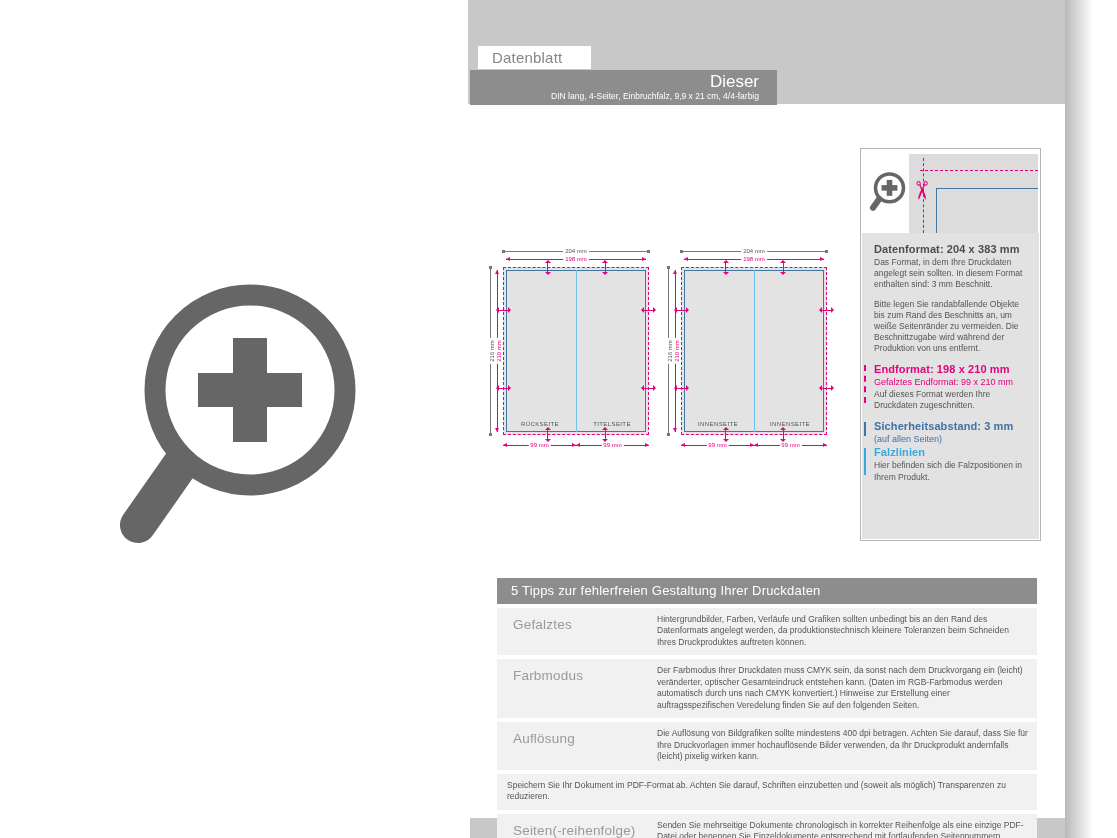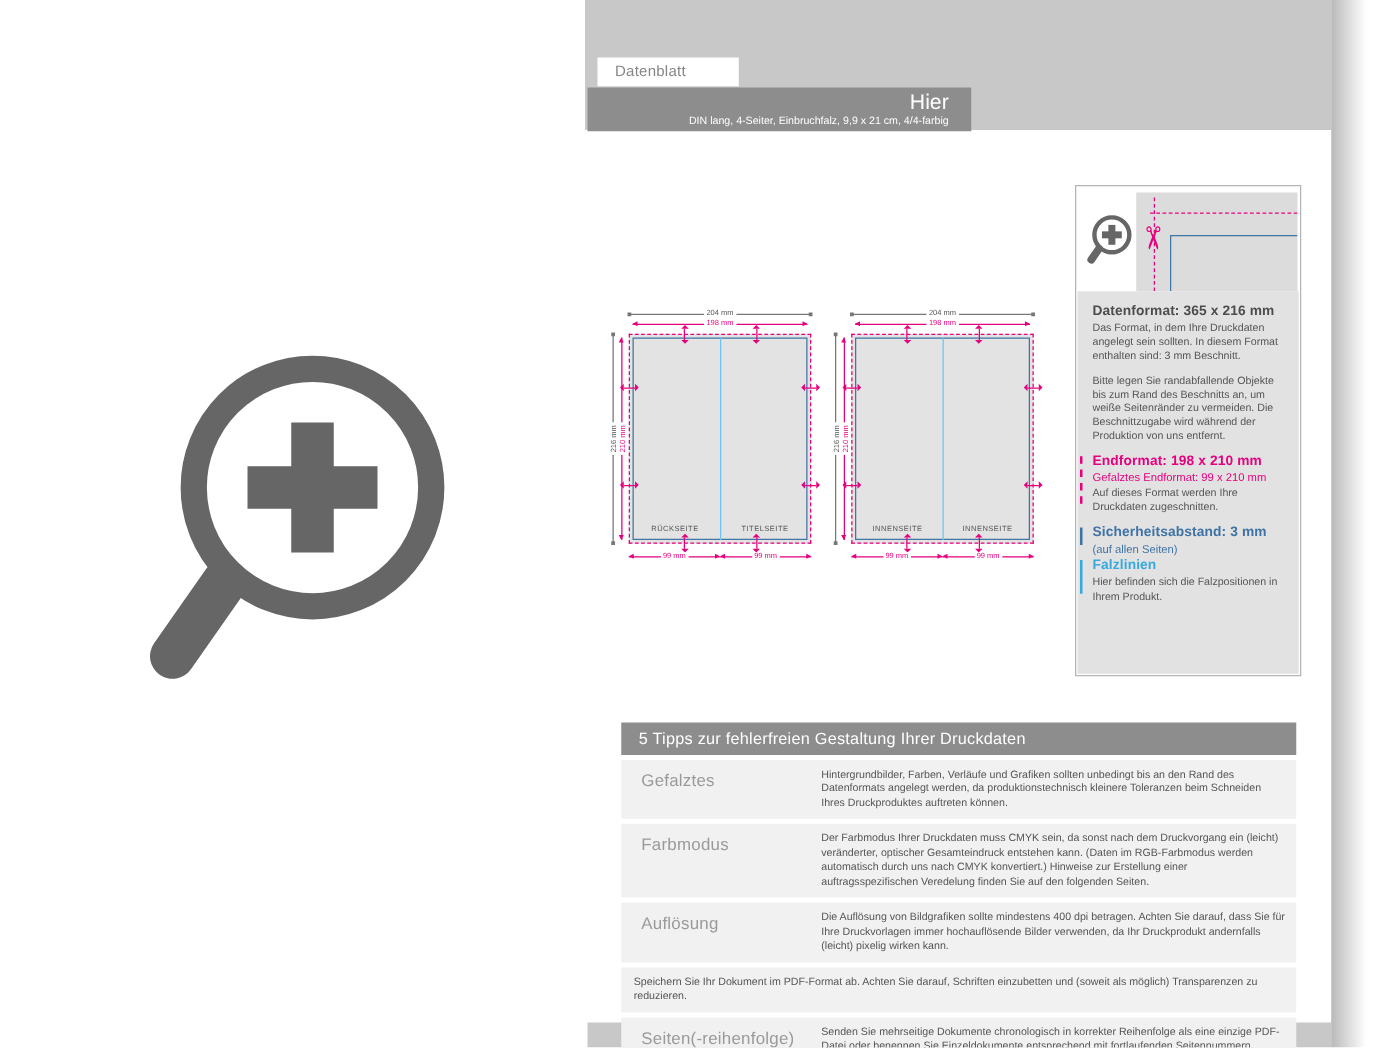--- a/index.html
+++ b/index.html
@@ -6,21 +6,21 @@
   html,body { width:1117px; height:838px; background:#fff; font-family:"Liberation Sans", sans-serif; position:relative; overflow:hidden; }
 
   
   .top-band    { position:absolute; left:468px; top:0; width:597px; height:104px; background:#c8c8c8; }
   .bottom-band { position:absolute; left:470px; top:818px; width:595px; height:20px; background:#c8c8c8; }
   .right-shadow{ position:absolute; left:1065px; top:0; width:28px; height:838px;
                  background:linear-gradient(to right,#b9b9b9,#ffffff); }
 
   
   .datenblatt-box { position:absolute; left:478px; top:46px; width:113px; height:23px; background:#fff;
-                    color:#868686; font-size:12px; line-height:23px; padding-left:14px; letter-spacing:0.2px; }
+                    color:#868686; font-size:15px; line-height:23px; padding-left:14px; letter-spacing:0.2px; }
   .karte-bar { position:absolute; left:470px; top:70px; width:307px; height:35px; background:#8d8d8d;
                color:#fff; text-align:right; padding:2px 18px 0 0; }
   .karte-bar .title { font-size:17px; line-height:19px; }
   .karte-bar .subtitle { font-size:8.5px; line-height:11px; }
 
   
   .big-magnifier { position:absolute; left:108px; top:282px; }
 
   
   .diagram { position:absolute; width:180px; height:204px; }
@@ -104,21 +104,21 @@
 </style>
 </head>
 <body>
 
 <div class="top-band"></div>
 <div class="bottom-band"></div>
 <div class="right-shadow"></div>
 
 <div class="datenblatt-box">Datenblatt</div>
 <div class="karte-bar">
-  <div class="title">Hier</div>
+  <div class="title">Dieser</div>
   <div class="subtitle">DIN lang, 4-Seiter, Einbruchfalz, 9,9 x 21 cm, 4/4-farbig</div>
 </div>
 
 <div class="big-magnifier">
   <svg width="250" height="272" viewBox="0 0 250 272">
     <circle class="ico" cx="142" cy="108" r="95" stroke-width="21"></circle>
     <rect x="125" y="56" width="34" height="104" fill="#666"></rect>
     <rect x="90" y="91" width="104" height="34" fill="#666"></rect>
     <line x1="72" y1="183" x2="30" y2="243" stroke="#666" stroke-width="36" stroke-linecap="round"></line>
   </svg>
@@ -204,21 +204,21 @@
     </svg>
   </div>
   <div class="info-preview">
     <div class="ip-dash-h"></div>
     <div class="ip-dash-v"></div>
     <div class="ip-scissors">✂</div>
     <div class="ip-corner"></div>
   </div>
   <div class="info-text">
     <div class="blk">
-      <h3>Datenformat: 365 x 216 mm</h3>
+      <h3>Datenformat: 204 x 383 mm</h3>
       <p>Das Format, in dem Ihre Druckdaten angelegt sein sollten. In diesem Format enthalten sind: 3 mm Beschnitt.</p>
       <p>Bitte legen Sie randabfallende Objekte bis zum Rand des Beschnitts an, um weiße Seitenränder zu vermeiden. Die Beschnittzugabe wird während der Produktion von uns entfernt.</p>
     </div>
     <div class="blk endformat">
       <div class="marker"></div>
       <h3>Endformat: 198 x 210 mm</h3>
       <span class="sub">Gefalztes Endformat: 99 x 210 mm</span>
       <p>Auf dieses Format werden Ihre Druckdaten zugeschnitten.</p>
     </div>
     <div class="blk sicherheit">

